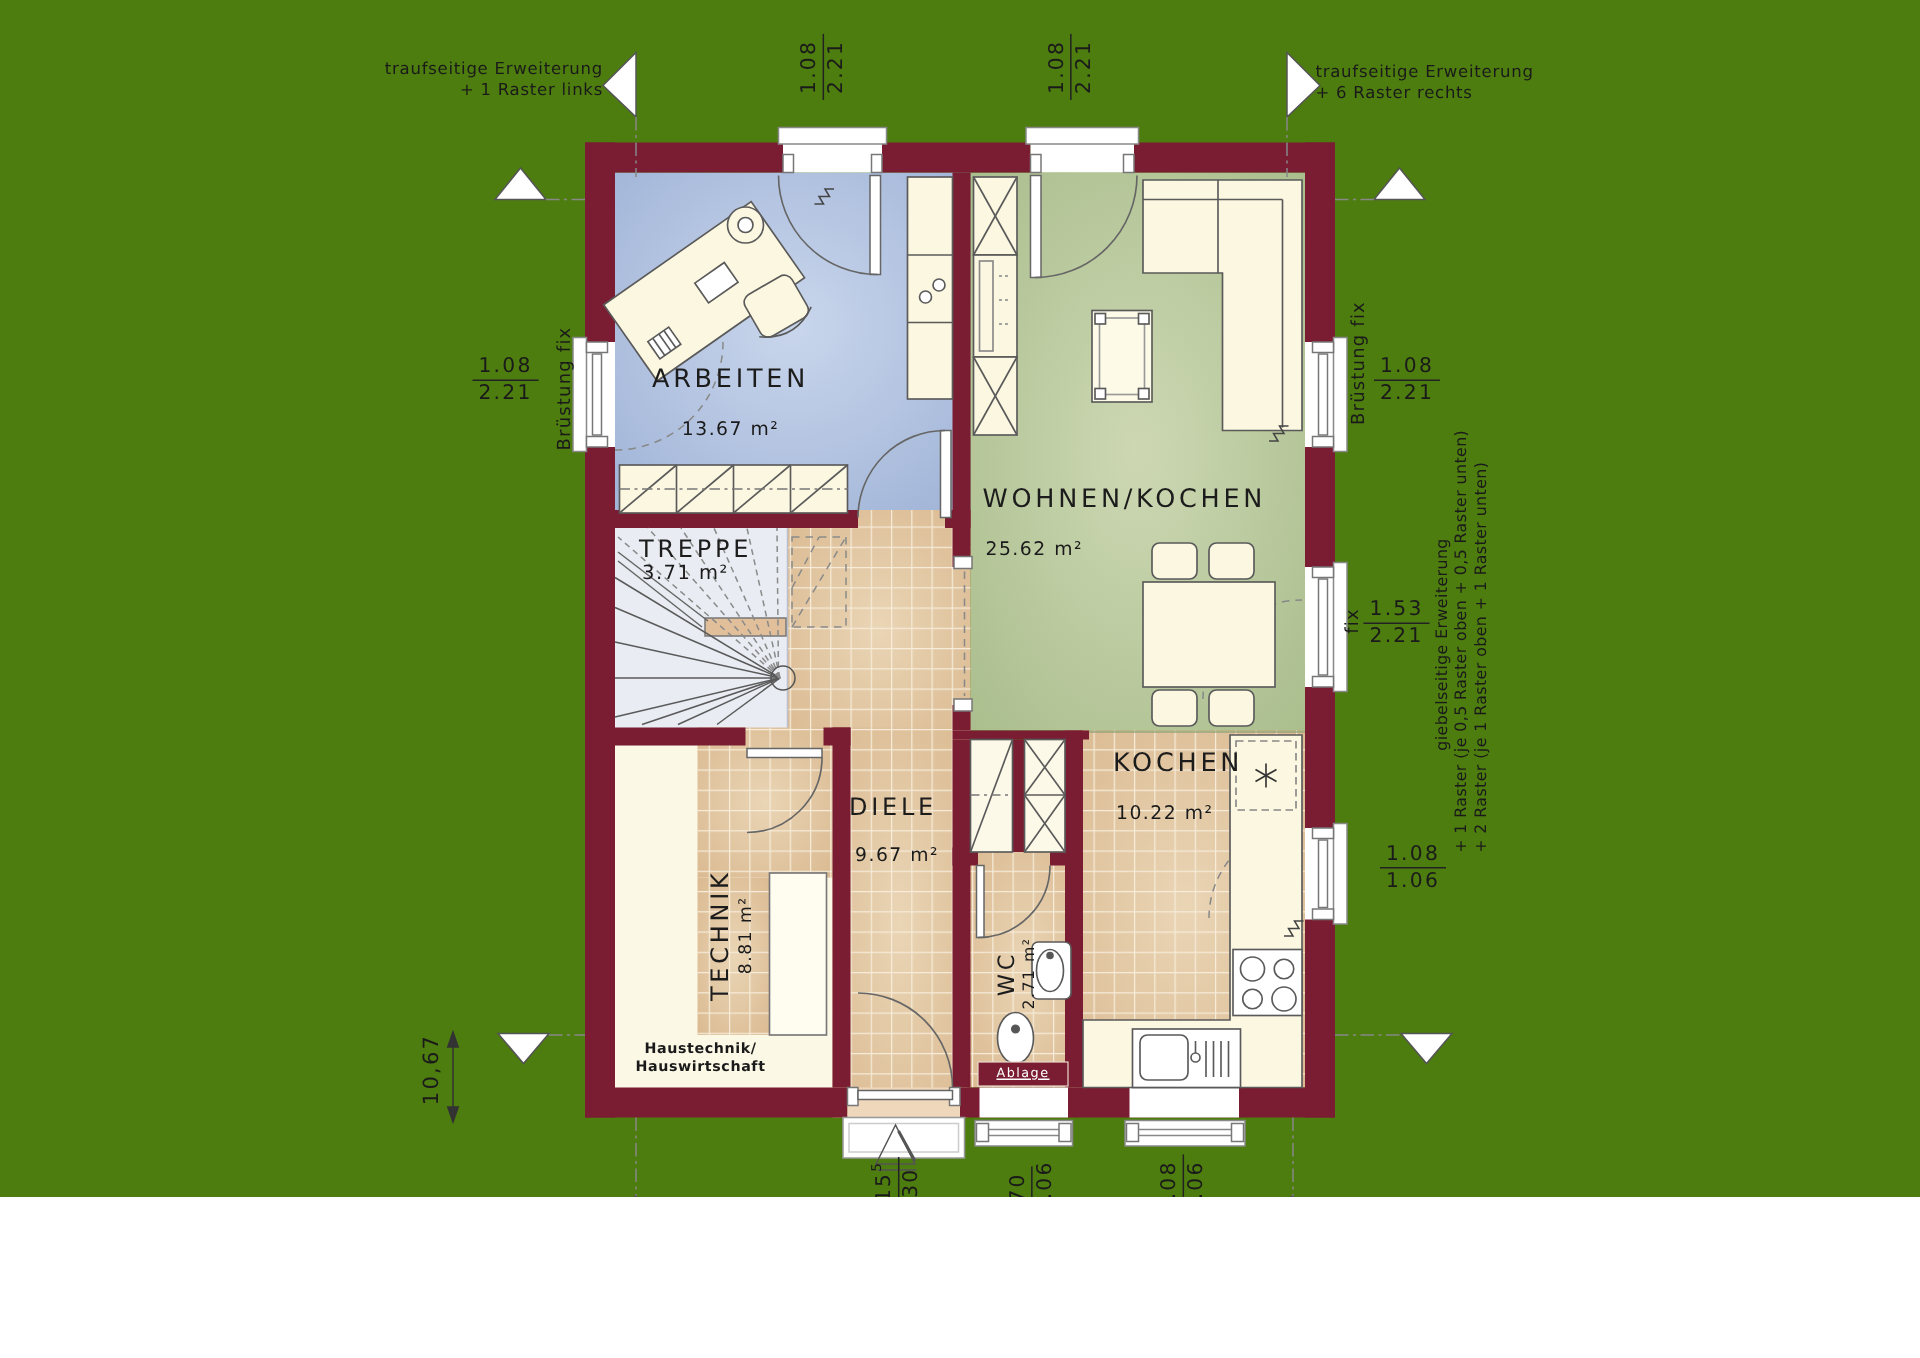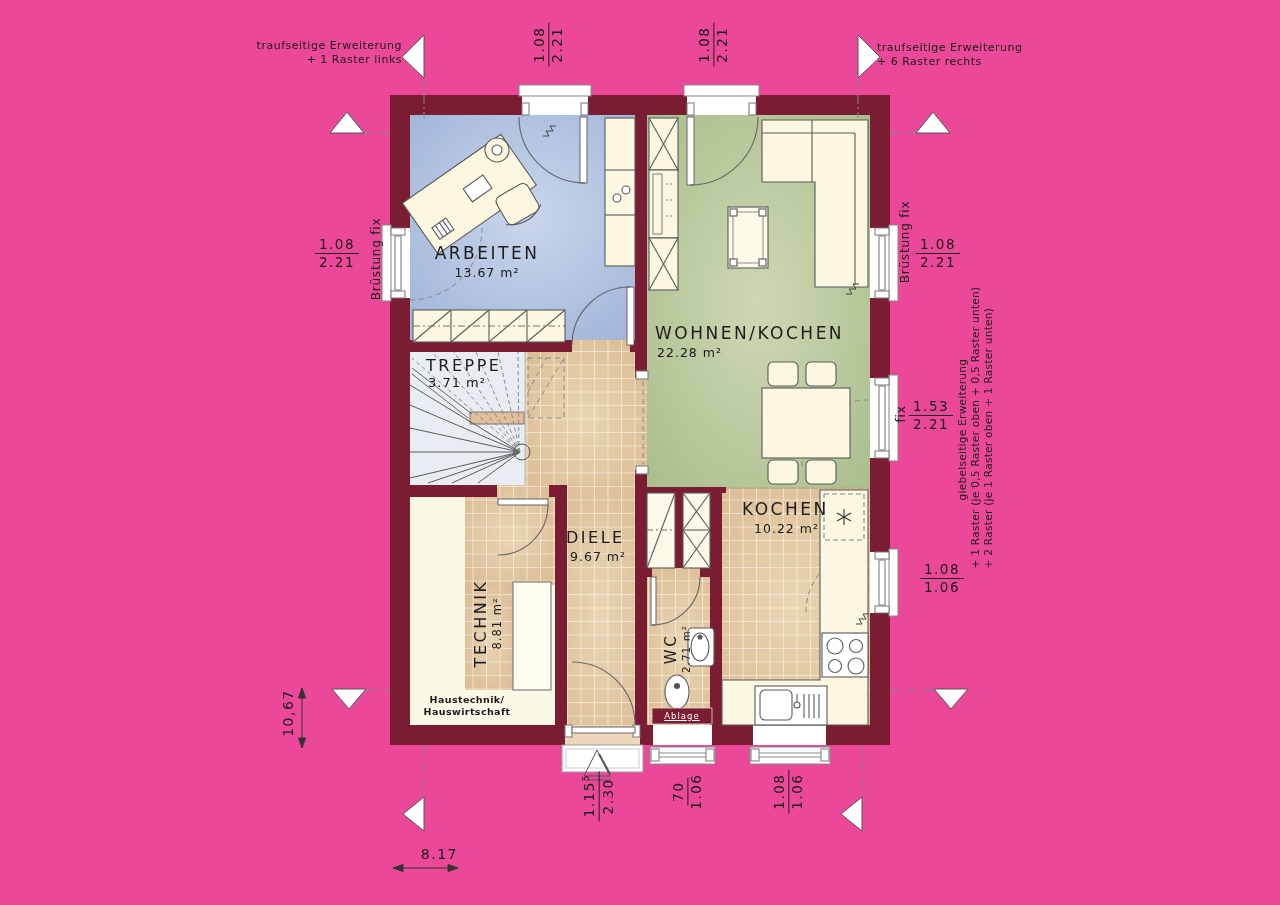--- a/index.html
+++ b/index.html
@@ -1,23 +1,23 @@
 <!DOCTYPE html>
 <html><head>
 <meta charset="utf-8">
 <style>
   html,body{margin:0;padding:0;background:#ffffff;}
-  .stage{position:relative;width:1280px;height:905px;background:#ec4899;overflow:hidden;
+  .stage{position:relative;width:1280px;height:798px;background:#4d7c0f;overflow:hidden;
          font-family:"DejaVu Sans",sans-serif;color:#1a1a1a;}
   svg.plan{position:absolute;left:0;top:0;}
   .lbl{position:absolute;}
   .rot{transform:rotate(-90deg);}
   .room-name{font-size:17px;letter-spacing:2.5px;color:#1c1c1c;white-space:nowrap;}
   .room-name.sm{font-size:16px;}
-  .room-area{font-size:12.5px;letter-spacing:1px;margin-top:2px;white-space:nowrap;}
+  .room-area{font-size:12.5px;letter-spacing:1px;margin-top:15px;white-space:nowrap;}
   .frac{display:flex;flex-direction:column;align-items:center;font-size:13.5px;
         letter-spacing:1.5px;line-height:1.12;white-space:nowrap;}
   .frac .num{border-bottom:1.3px solid #222;padding:0 4px 1px;}
   .frac .den{padding-top:1px;}
   .frac sup{font-size:9px;letter-spacing:0;}
   .ann{font-size:11px;letter-spacing:.5px;line-height:13.5px;white-space:nowrap;}
   .winlbl{font-size:12px;letter-spacing:.8px;white-space:nowrap;}
   .small-note{font-size:9.5px;font-weight:bold;line-height:11.5px;letter-spacing:.4px;text-align:center;}
   .gable{font-size:10.5px;line-height:13px;letter-spacing:.3px;white-space:nowrap;}
   .big-dim{font-size:14px;letter-spacing:1.5px;}
@@ -481,21 +481,21 @@
 
 <div class="lbl rot big-dim" style="left:261px;top:705px;width:54px;text-align:center;">10,67</div>
 <div class="lbl big-dim" style="left:394px;top:846px;width:64px;text-align:right;">8.17</div>
 
 <div class="lbl" style="left:407px;top:243px;width:160px;text-align:center;">
   <div class="room-name">ARBEITEN</div>
   <div class="room-area">13.67 m²</div>
 </div>
 <div class="lbl" style="left:655px;top:323px;">
   <div class="room-name">WOHNEN/KOCHEN</div>
-  <div class="room-area" style="padding-left:2px;">22.28 m²</div>
+  <div class="room-area" style="padding-left:2px;">25.62 m²</div>
 </div>
 <div class="lbl" style="left:426px;top:356px;">
   <div class="room-name sm">TREPPE</div>
   <div class="room-area" style="font-size:13px;margin-top:0;padding-left:2px;">3.71 m²</div>
 </div>
 <div class="lbl" style="left:566px;top:528px;">
   <div class="room-name sm">DIELE</div>
   <div class="room-area" style="padding-left:4px;">9.67 m²</div>
 </div>
 <div class="lbl rot" style="left:439px;top:607px;width:96px;text-align:center;">
@@ -506,16 +506,16 @@
   <div>Haustechnik/</div>
   <div>Hauswirtschaft</div>
 </div>
 <div class="lbl rot" style="left:647px;top:634px;width:60px;text-align:center;">
   <div class="room-name sm" style="font-size:15px;">WC</div>
   <div class="room-area" style="font-size:10.5px;margin-top:0;">2.71 m²</div>
 </div>
 <div class="lbl ablage" style="left:655px;top:711px;width:54px;text-decoration:underline;">Ablage</div>
 <div class="lbl" style="left:742px;top:499px;">
   <div class="room-name">KOCHEN</div>
-  <div class="room-area" style="padding-left:12px;">10.22 m²</div>
+  <div class="room-area" style="padding-left:2px;">10.22 m²</div>
 </div>
 
 </div>
 
 </body></html>

